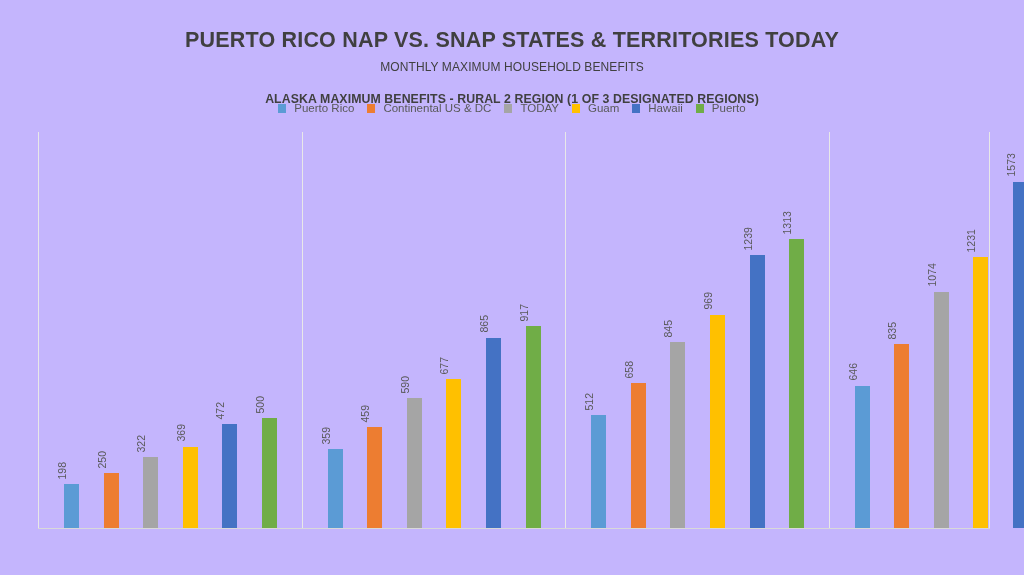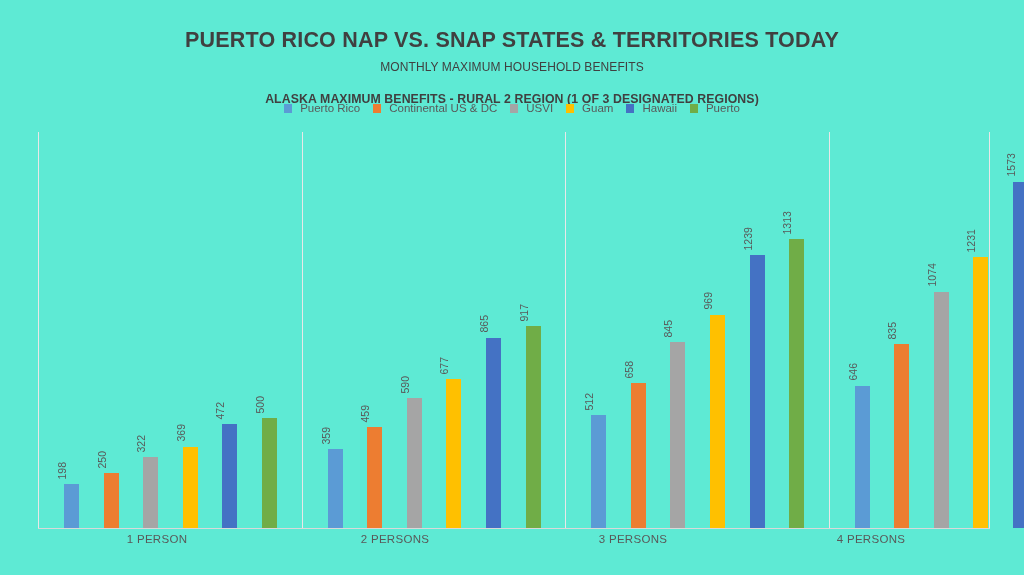--- a/index.html
+++ b/index.html
@@ -12,21 +12,21 @@
     height: 575px;
     overflow: hidden;
     font-family: "Liberation Sans", sans-serif;
     -webkit-font-smoothing: antialiased;
   }
 
   #chart-root {
     position: relative;
     width: 1024px;
     height: 575px;
-    background: #5eead4;
+    background: #c4b5fd;
   }
 
   
   .title-block {
     position: absolute;
     left: 0;
     top: 28px;
     width: 1024px;
     text-align: center;
   }
@@ -190,21 +190,21 @@
       <div class="legend-item">
         <span class="legend-swatch" style="background: rgb(91, 155, 213);"></span>
         <span class="legend-label">Puerto Rico</span>
       </div>
       <div class="legend-item">
         <span class="legend-swatch" style="background: rgb(237, 125, 49);"></span>
         <span class="legend-label">Continental US &amp; DC</span>
       </div>
       <div class="legend-item">
         <span class="legend-swatch" style="background: rgb(165, 165, 165);"></span>
-        <span class="legend-label">USVI</span>
+        <span class="legend-label">TODAY</span>
       </div>
       <div class="legend-item">
         <span class="legend-swatch" style="background: rgb(255, 192, 0);"></span>
         <span class="legend-label">Guam</span>
       </div>
       <div class="legend-item">
         <span class="legend-swatch" style="background: rgb(68, 114, 196);"></span>
         <span class="legend-label">Hawaii</span>
       </div>
       <div class="legend-item">
@@ -317,20 +317,14 @@
             <div class="bar-label" style="bottom: 275.82px;">1231</div>
           </div>
           <div class="bar-slot">
             <div class="bar" title="Hawaii — 4 PERSONS: 1573" style="height: 346.1px; background: rgb(68, 114, 196);"></div>
             <div class="bar-label" style="bottom: 351.06px;">1573</div>
           </div>
         </div>
       </div>
   </div>
 
-  <div class="cat-labels" id="cat-labels">
-      <div class="cat-label">1 PERSON</div>
-      <div class="cat-label">2 PERSONS</div>
-      <div class="cat-label">3 PERSONS</div>
-      <div class="cat-label">4 PERSONS</div>
-    </div>
 
 </div>
 
 </body></html>

